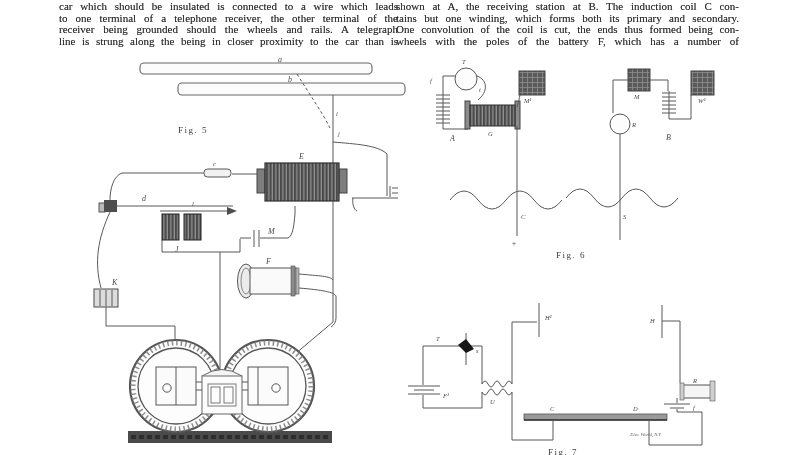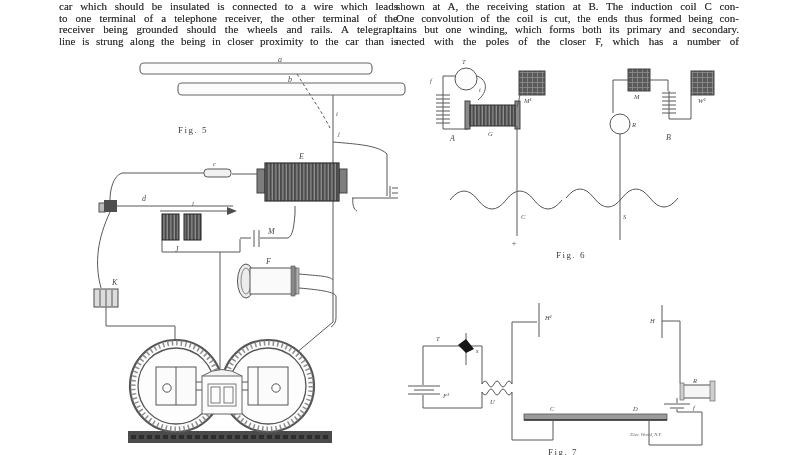--- a/index.html
+++ b/index.html
@@ -27,23 +27,23 @@
 
   <div class="col col-left">
     <div class="tl">car which should be insulated is connected to a wire which leads</div>
     <div class="tl">to one terminal of a telephone receiver, the other terminal of the</div>
     <div class="tl">receiver being grounded should the wheels and rails.  A telegraph</div>
     <div class="tl">line is strung along the being in closer proximity to the car than is</div>
   </div>
 
   <div class="col col-right">
     <div class="tl">shown at A, the receiving station at B.  The induction coil C con-</div>
+    <div class="tl">tains but one winding, which forms both its primary and secondary.</div>
     <div class="tl">One convolution of the coil is cut, the ends thus formed being con-</div>
-    <div class="tl">tains but one winding, which forms both its primary and secondary.</div>
-    <div class="tl">nected with the poles of the closer F, which has a number of</div>
+    <div class="tl">wheels with the poles of the battery F, which has a number of</div>
   </div>
 
   <svg id="fig5" width="330" height="400" viewBox="85 55 330 400">
     <defs>
       <pattern id="pv" width="3.5" height="6" patternUnits="userSpaceOnUse">
         <rect width="3.5" height="6" fill="#4a4a4a"></rect>
           <rect x="2.2" width="1.3" height="6" fill="#919191"></rect>
       </pattern>
       <pattern id="pg" width="5" height="5" patternUnits="userSpaceOnUse">
         <rect width="5" height="5" fill="#5a5a5a"></rect>

